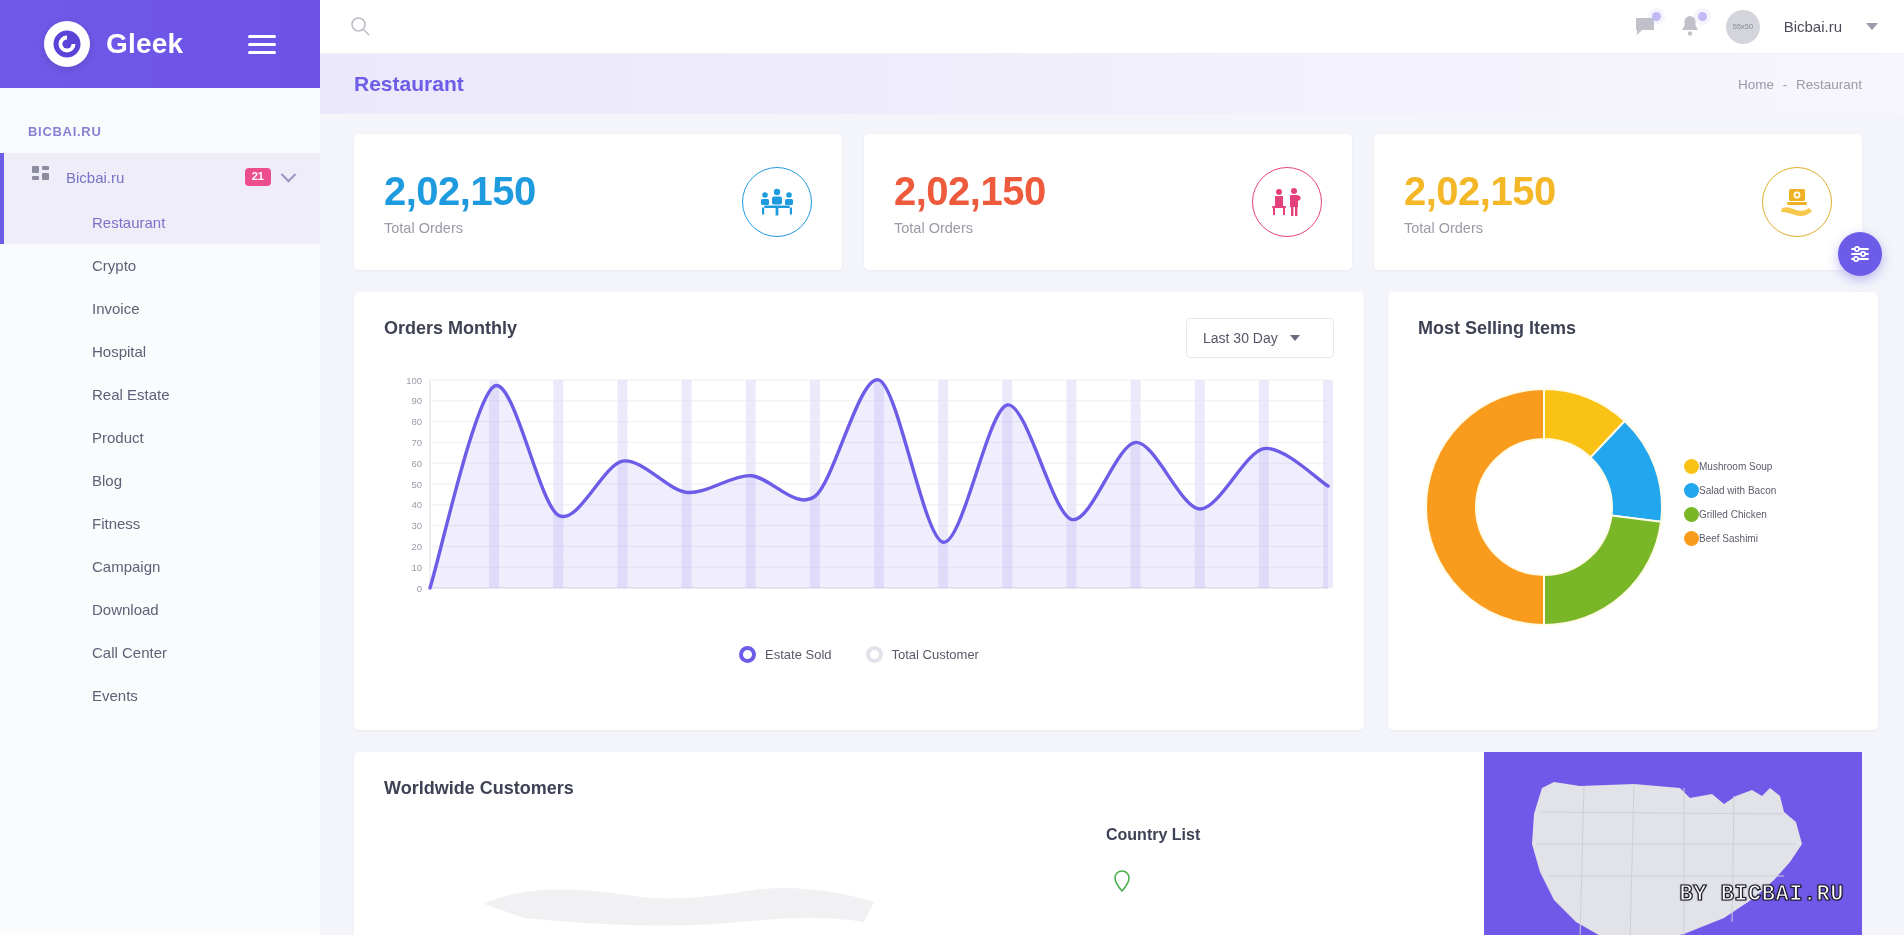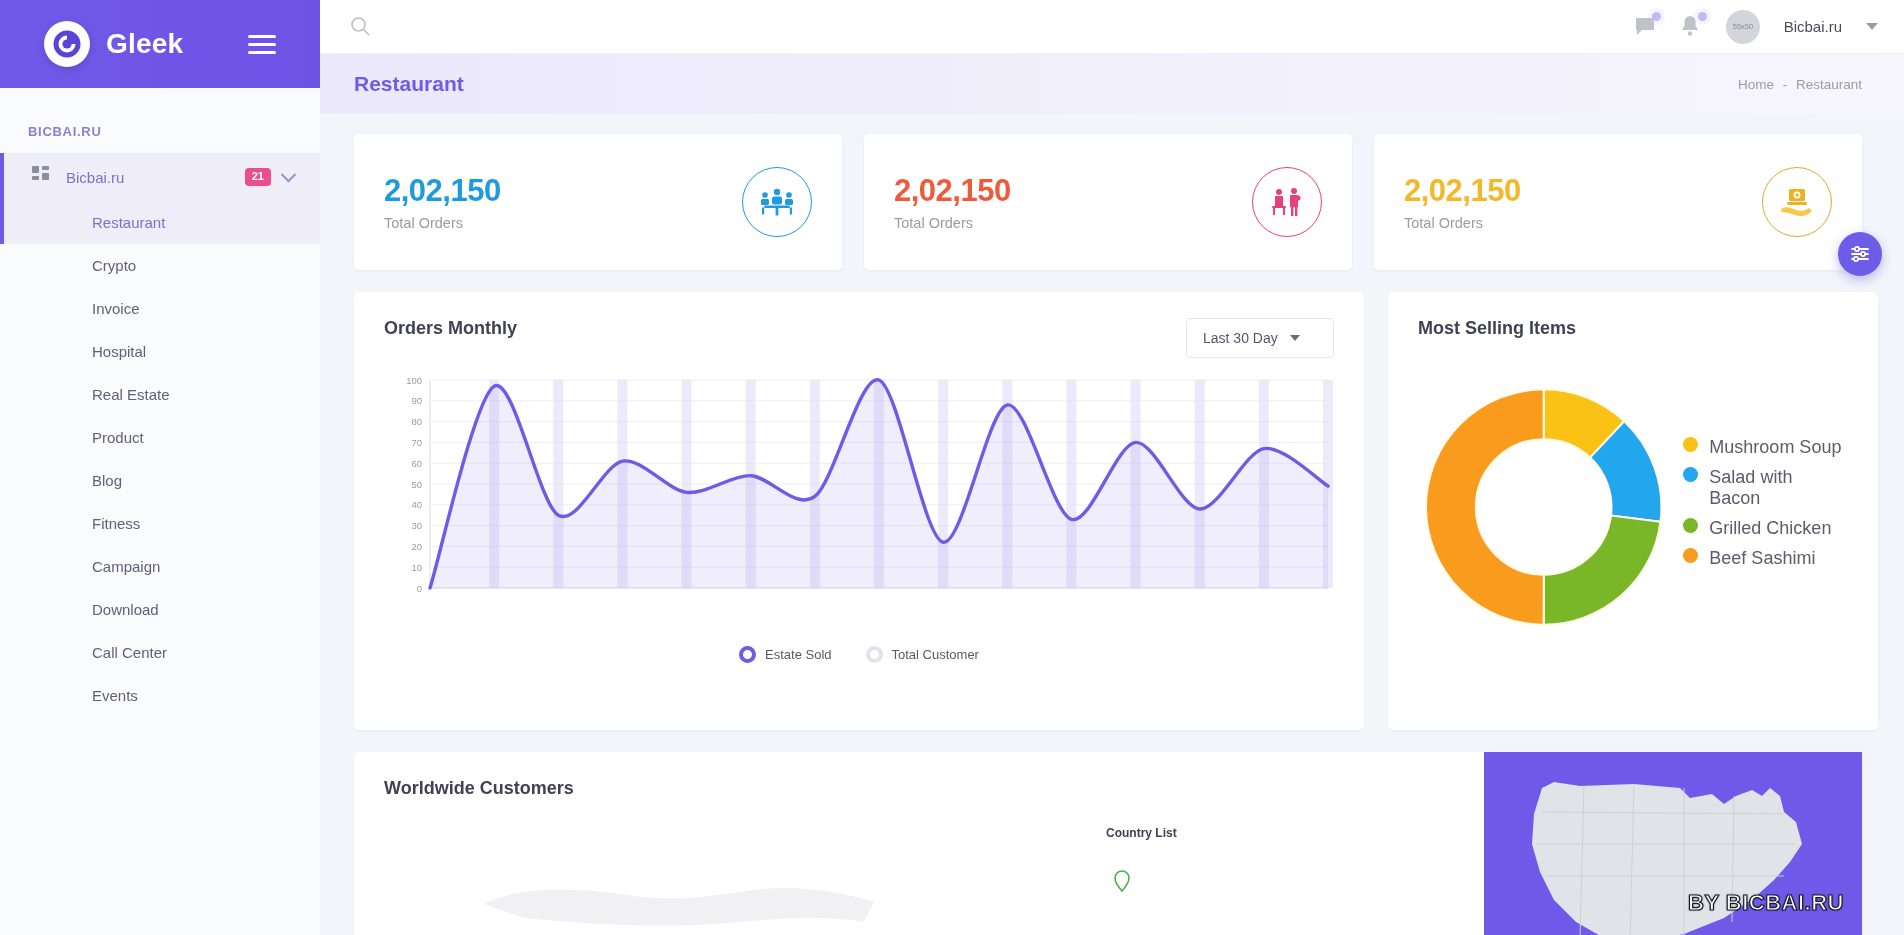--- a/index.html
+++ b/index.html
@@ -125,21 +125,21 @@
   }
 
   
   .stat-row { display: flex; gap: 22px; }
   .stat-card {
     flex: 1; background: #fff; border-radius: 5px;
     padding: 32px 30px; height: 136px;
     display: flex; align-items: center;
     box-shadow: 0 1px 3px rgba(20,20,60,.05);
   }
-  .stat-num { font-size: 31px; font-weight: 700; letter-spacing:-.5px; }
+  .stat-num { font-size: 40px; font-weight: 700; letter-spacing:-.5px; }
   .stat-label { font-size: 14.5px; color: #9a9aa8; margin-top: 6px; }
   .stat-ring {
     margin-left: auto; width: 70px; height: 70px; border-radius: 50%;
     border: 1.6px solid currentColor;
     display:flex;align-items:center;justify-content:center;
   }
 
   
   .chart-row { display: flex; gap: 24px; margin-top: 22px; }
   .card { background:#fff; border-radius:5px; box-shadow:0 1px 3px rgba(20,20,60,.05); }
@@ -159,44 +159,44 @@
   .linechart-wrap { position:relative; margin-top: 16px; height: 270px; }
   .linechart-wrap svg { display:block; }
   .legend-row { display:flex; justify-content:center; gap: 34px; margin-top: 2px; }
   .legend-item { display:flex; align-items:center; gap:9px; font-size:13px; color:#595968; cursor:pointer;}
   .legend-ring { width:17px;height:17px;border-radius:50%; border:4.5px solid #6c5ce7; background:#fff;}
   .legend-ring.off { border-color:#e2e2ea; }
 
   
   .donut-wrap { display:flex; align-items:center; margin-top: 42px; }
   .donut-legend { margin-left: 14px; }
-  .donut-legend-item { display:flex; gap:11px; margin-bottom: 9px; font-size:18px; color:#5c5c6b;}
+  .donut-legend-item { display:flex; align-items:center; margin-bottom: 9px; font-size:10px; color:#5c5c6b;}
   .dot { width:15px;height:15px;border-radius:50%; flex:0 0 15px;}
 
   
   .world-row { margin-top: 22px; display:flex; gap:0; position:relative; }
   .world-card { flex:1; background:#fff; border-radius:5px; box-shadow:0 1px 3px rgba(20,20,60,.05);
                 height: 200px; padding: 26px 30px; position:relative; }
   .world-title { font-size:18px; font-weight:700; color:#3f4254; }
-  .country-list-title { position:absolute; left: 752px; top: 74px; font-size:12px; font-weight:700; color:#3f4254; }
+  .country-list-title { position:absolute; left: 752px; top: 74px; font-size:16px; font-weight:700; color:#3f4254; }
   .world-map-svg { position:absolute; left: 110px; top: 92px; opacity:.5; }
   .country-bullet { position:absolute; left: 758px; top: 118px; }
 
   .watermark-panel {
     position: absolute; right: 0; top: 0;
     width: 378px; height: 200px; background:#7059e8;
     overflow:hidden;
   }
   .watermark-text {
-    position:absolute; right: 18px; bottom: 36px;
+    position:absolute; right: 18px; bottom: 45px;
     font-size: 22px; font-weight: 700; color:#fff;
     letter-spacing: .5px;
     -webkit-text-stroke: 1.2px #1b1b2b;
     text-shadow: 0 0 2px #1b1b2b;
-    font-family:Liberation Sans, sans-serif;
+    font-family:Liberation Mono, monospace;
   }
 </style>
 </head>
 <body>
 
 <div class="app">
 
   <aside class="sidebar">
     <div class="brand">
       <div class="brand-logo">

